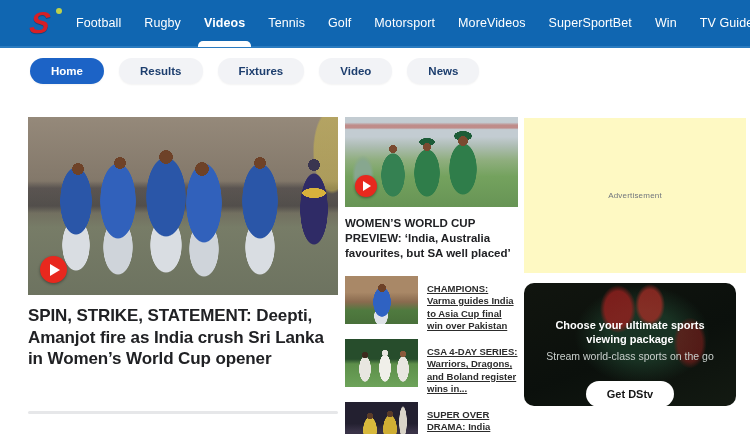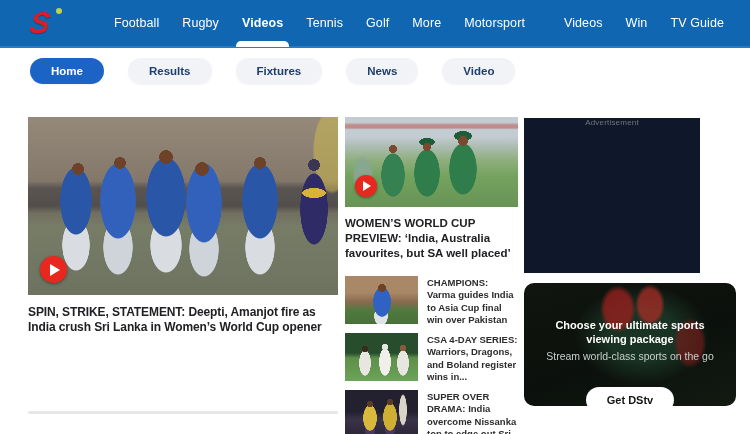--- a/index.html
+++ b/index.html
@@ -16,21 +16,21 @@
   .brand .dot{position:absolute;top:9px;left:26px;width:6px;height:6px;border-radius:50%;background:#bed14b;}
   .nav-links{display:flex;align-items:center;height:48px;column-gap:23px;}
   .nav-item{position:relative;display:flex;align-items:center;height:48px;color:#fff;
             font-size:12.5px;font-weight:500;letter-spacing:.1px;cursor:pointer;white-space:nowrap;}
   .nav-item.active{font-weight:700;}
   .nav-item.active::after{content:"";position:absolute;left:-6px;right:-6px;bottom:0;height:6px;
             background:#fff;border-radius:5px 5px 0 0;}
   .nav-right{margin-left:auto;display:flex;align-items:center;column-gap:23px;}
 
   
-  .subnav{position:absolute;top:58px;left:30px;display:flex;column-gap:24px;}
+  .subnav{position:absolute;top:58px;left:30px;display:flex;column-gap:15px;}
   .pill{display:inline-flex;align-items:center;justify-content:center;padding:7px 21px;border-radius:16px;
         background:#f2f3f6;color:#1d3e6e;font-size:11.5px;font-weight:700;cursor:pointer;
         box-shadow:0 1px 2px rgba(0,0,0,.05);white-space:nowrap;}
   .pill.active{background:#1c63c6;color:#fff;}
 
   
   .col-left{position:absolute;left:28px;top:117px;width:310px;}
   .col-mid{position:absolute;left:345px;top:117px;width:173px;}
   .col-right{position:absolute;left:524px;top:118px;width:218px;}
 
@@ -60,21 +60,21 @@
       radial-gradient(ellipse 12px 5px at 286px 76px,#d8b23c 97%,transparent),
       radial-gradient(ellipse 14px 36px at 286px 92px,#2f2b66 97%,transparent),
       radial-gradient(ellipse 14px 26px at 48px 128px,#d9dde2 96%,transparent),
       radial-gradient(ellipse 15px 28px at 90px 130px,#cfd4da 96%,transparent),
       radial-gradient(ellipse 16px 28px at 138px 128px,#d9dde2 96%,transparent),
       radial-gradient(ellipse 15px 28px at 176px 132px,#cfd4da 96%,transparent),
       radial-gradient(ellipse 15px 28px at 232px 130px,#d9dde2 96%,transparent),
       radial-gradient(ellipse 26px 58px at 304px 34px,rgba(205,185,80,.55) 68%,transparent 74%),
       linear-gradient(180deg,transparent 0 36%,rgba(35,35,48,.38) 40% 50%,transparent 54%),
       linear-gradient(180deg,#95897a 0%,#84796b 34%,#6f695c 50%,#777c67 62%,#6d7360 100%);}
-  .hero-title{margin:10px 0 0;font-size:12px;line-height:1.27;font-weight:700;color:#202124;letter-spacing:-.1px;}
+  .hero-title{margin:10px 0 0;font-size:17px;line-height:1.27;font-weight:700;color:#202124;letter-spacing:-.1px;}
   .next-card-edge{position:absolute;left:28px;top:411px;width:310px;height:3px;background:#e6e7e9;border-radius:2px;}
 
   .mid-img{height:90px;
     background:
       radial-gradient(circle 5px at 118px 24px,#7a4a30 97%,transparent),
       radial-gradient(circle 4px at 82px 30px,#7a4a30 97%,transparent),
       radial-gradient(circle 4px at 48px 32px,#7a4a30 97%,transparent),
       radial-gradient(ellipse 9px 5px at 118px 19px,#1d5c38 97%,transparent),
       radial-gradient(ellipse 8px 4px at 82px 25px,#1d5c38 97%,transparent),
       radial-gradient(ellipse 14px 26px at 118px 52px,#2f7d4a 96%,transparent),
@@ -105,72 +105,73 @@
       linear-gradient(180deg,#274d2c 0 42%,#5d8f4a 52%,#6da35a 100%);}
   .thumb3{background:
       radial-gradient(circle 3px at 25px 14px,#5a3b28 97%,transparent),
       radial-gradient(ellipse 7px 13px at 25px 28px,#d8b93c 95%,transparent),
       radial-gradient(ellipse 5px 7px at 25px 41px,#4a3568 94%,transparent),
       radial-gradient(circle 3px at 45px 12px,#5a3b28 97%,transparent),
       radial-gradient(ellipse 7px 14px at 45px 27px,#cfae34 95%,transparent),
       radial-gradient(ellipse 5px 7px at 45px 40px,#4a3568 94%,transparent),
       radial-gradient(ellipse 4px 16px at 58px 20px,#d9d4c8 90%,transparent),
       linear-gradient(180deg,#232030 0 45%,#3a3348 62%,#2a2436 100%);}
-  .news-text{margin:1px 0 0;font-size:9.5px;line-height:1.32;font-weight:700;color:#2c2c2c;}
-
-  
-  .ad-box{width:176px;height:155px;background:#0f172a;display:flex;justify-content:center;}
+  .news-text{margin:7px 0 0;font-size:9.5px;line-height:1.32;font-weight:700;color:#2c2c2c;text-decoration:underline;}
+
+  
+  .ad-box{width:222px;height:155px;background:#fef9c3;display:flex;align-items:center;justify-content:center;}
   .ad-label{font-size:8px;color:#70757d;letter-spacing:.2px;}
   .promo{position:relative;margin-top:10px;width:212px;height:123px;border-radius:10px;overflow:hidden;
       display:flex;flex-direction:column;align-items:center;text-align:center;box-sizing:border-box;padding-top:35px;
       background:
         radial-gradient(ellipse 24px 32px at 94px 26px,rgba(150,32,30,.8) 55%,transparent 75%),
         radial-gradient(ellipse 20px 28px at 126px 22px,rgba(168,45,38,.75) 55%,transparent 75%),
         radial-gradient(ellipse 22px 34px at 166px 60px,rgba(128,28,26,.6) 55%,transparent 75%),
         radial-gradient(ellipse 90px 66px at 118px 52px,rgba(38,84,58,.5) 38%,transparent 75%),
         linear-gradient(160deg,#11150f 0%,#0b100c 55%,#131a12 100%);
       cursor:pointer;}
   .promo-title{margin:0 14px;font-size:11px;font-weight:700;color:#fff;line-height:1.3;}
   .promo-sub{margin:3px 14px 0;font-size:10.5px;color:#c9cfcc;line-height:1.3;}
-  .promo-btn{margin-top:24px;padding:7px 21px;background:#fff;color:#141414;border:none;border-radius:16px;
+  .promo-btn{margin-top:18px;padding:7px 21px;background:#fff;color:#141414;border:none;border-radius:16px;
       font-size:11px;font-weight:700;cursor:pointer;font-family:"Liberation Sans",sans-serif;}
 </style>
 </head>
 <body>
 
 <div class="page">
 
   <header class="topnav">
     <div class="brand">
       <span class="s">S</span>
       <span class="dot"></span>
     </div>
     <nav class="nav-links">
       <a class="nav-item">Football</a>
       <a class="nav-item">Rugby</a>
       <a class="nav-item active">Videos</a>
       <a class="nav-item">Tennis</a>
       <a class="nav-item">Golf</a>
+      <a class="nav-item">Motorsport</a>
       <a class="nav-item">More</a>
-      <a class="nav-item">Motorsport</a>
     </nav>
     <div class="nav-right">
       <a class="nav-item">Videos</a>
+      <a class="nav-item">SuperSportBet</a>
       <a class="nav-item">Win</a>
       <a class="nav-item">TV Guide</a>
 
     </div>
   </header>
 
   <nav class="subnav">
     <span class="pill active">Home</span>
     <span class="pill">Results</span>
     <span class="pill">Fixtures</span>
+    <span class="pill">Video</span>
     <span class="pill">News</span>
-    <span class="pill">Video</span>
   </nav>
 
   <section class="col-left">
     <div class="photo hero-img">
       <span class="play big"></span>
     </div>
     <h1 class="hero-title">SPIN, STRIKE, STATEMENT: Deepti, Amanjot fire as India crush Sri Lanka in Women’s World Cup opener</h1>
   </section>
   <div class="next-card-edge"></div>
 

